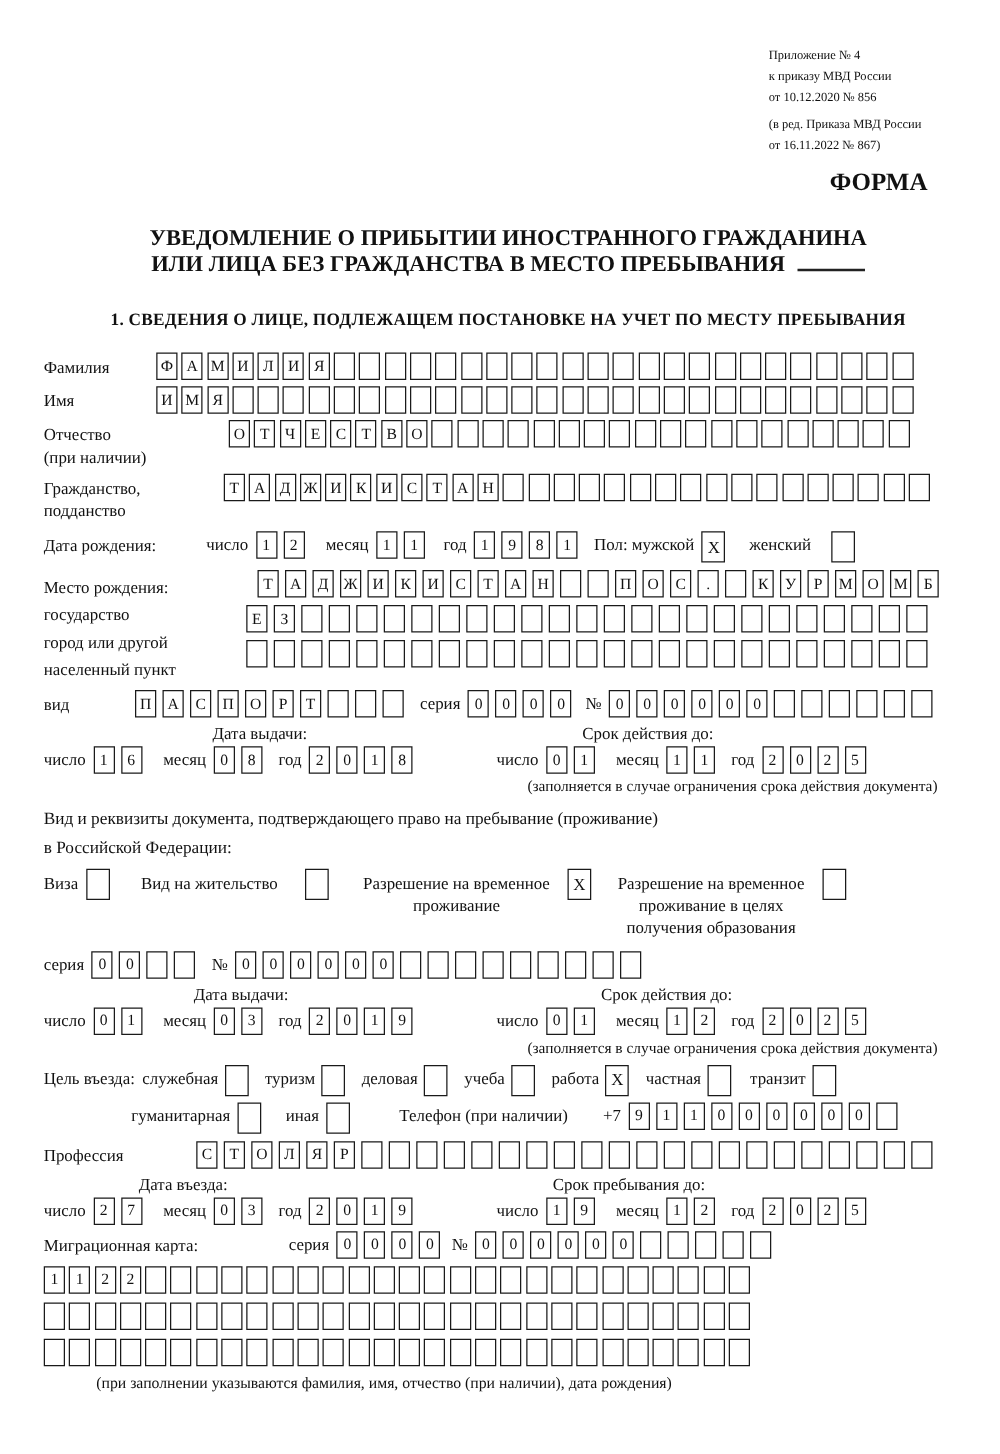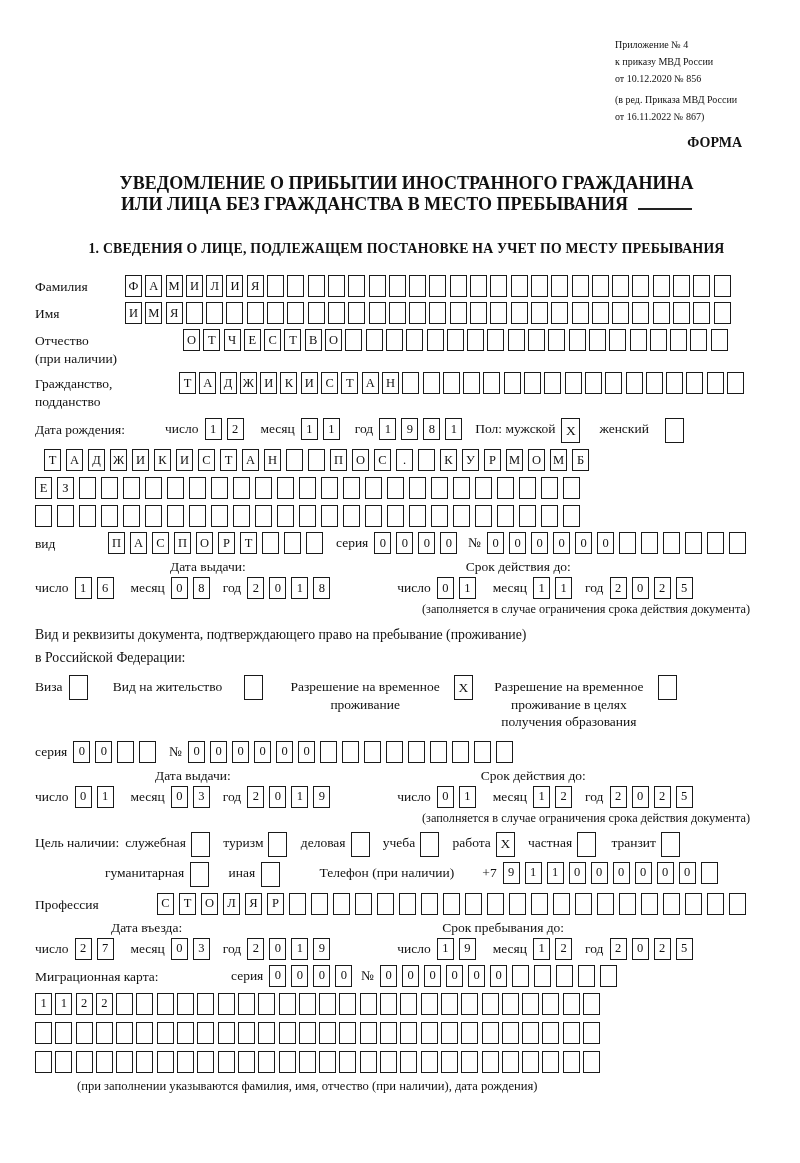--- a/index.html
+++ b/index.html
@@ -3,21 +3,21 @@
 <meta charset="utf-8">
 <style>
   html,body{margin:0;padding:0;background:#fff;}
   body{width:800px;height:1163px;overflow:hidden;color:#111;
        font-family:"Liberation Serif","DejaVu Serif",serif;}
   .page{box-sizing:border-box;width:800px;height:1163px;padding:36px 22px 0 35px;}
 
   
   .hdr{margin-left:580px;font-size:10px;line-height:17px;}
   .hdr .blk2{margin-top:4px;}
-  .forma{margin:10px 36px 0 0;text-align:right;font-weight:bold;font-size:14px;}
+  .forma{margin:10px 36px 0 0;text-align:right;font-weight:bold;font-size:20px;}
 
   
   .title{margin-top:22px;text-align:center;font-weight:bold;font-size:18px;line-height:21px;}
   .uline{display:inline-block;width:54px;border-bottom:2.2px solid #222;height:12px;margin-left:10px;}
   .sect{margin-top:26px;text-align:center;font-weight:bold;font-size:13.8px;letter-spacing:.2px;}
 
   
   .frm{margin-top:18px;font-size:13.5px;}
   .row{display:flex;align-items:flex-start;margin-bottom:5px;}
   .lbl{padding-top:3px;flex:none;line-height:17.5px;}
@@ -239,20 +239,26 @@
       <span class="boxes big">
           <span class="bx">X</span>
         </span>
       <span class="glbl" style="margin-left:14px">женский</span>
       <span class="boxes big" style="margin-left:10px">
           <span class="bx"></span>
         </span>
     </div>
 
     <div class="row" style="margin-top:6px">
+      <div class="lbl w162" style="line-height:22px">
+        <div>Место рождения:</div>
+        <div>государство</div>
+        <div>город или другой</div>
+        <div>населенный пункт</div>
+      </div>
       <div>
         <div class="boxes wide" style="margin:0 0 6px 9px">
             <span class="bx">Т</span>
             <span class="bx">А</span>
             <span class="bx">Д</span>
             <span class="bx">Ж</span>
             <span class="bx">И</span>
             <span class="bx">К</span>
             <span class="bx">И</span>
             <span class="bx">С</span>
@@ -513,21 +519,21 @@
       <span class="boxes">
           <span class="bx">2</span>
           <span class="bx">0</span>
           <span class="bx">2</span>
           <span class="bx">5</span>
         </span>
     </div>
     <div class="note">(заполняется в случае ограничения срока действия документа)</div>
 
     <div class="row" style="margin-top:2px">
-      <span class="glbl">Цель наличии:</span>
+      <span class="glbl">Цель въезда:</span>
       <span class="popt">
           <span class="plb">служебная</span>
           <span class="boxes big">
             <span class="bx"></span>
           </span>
         </span>
       <span class="popt" style="margin-left:10px">
           <span class="plb">туризм</span>
           <span class="boxes big">
             <span class="bx"></span>

